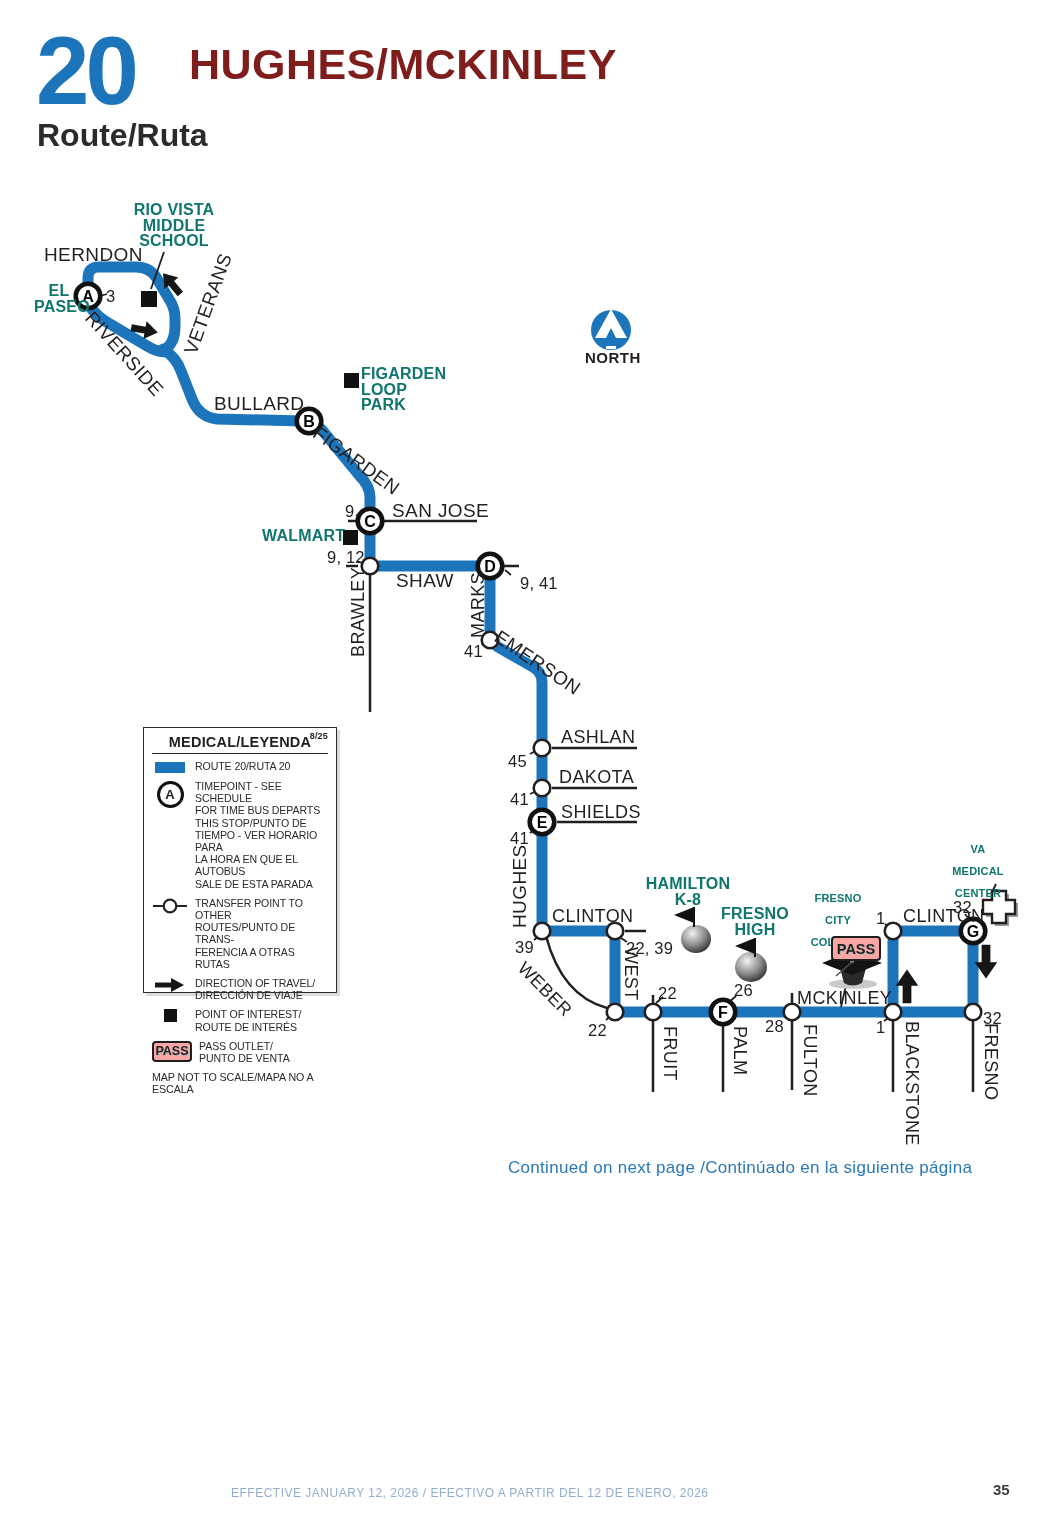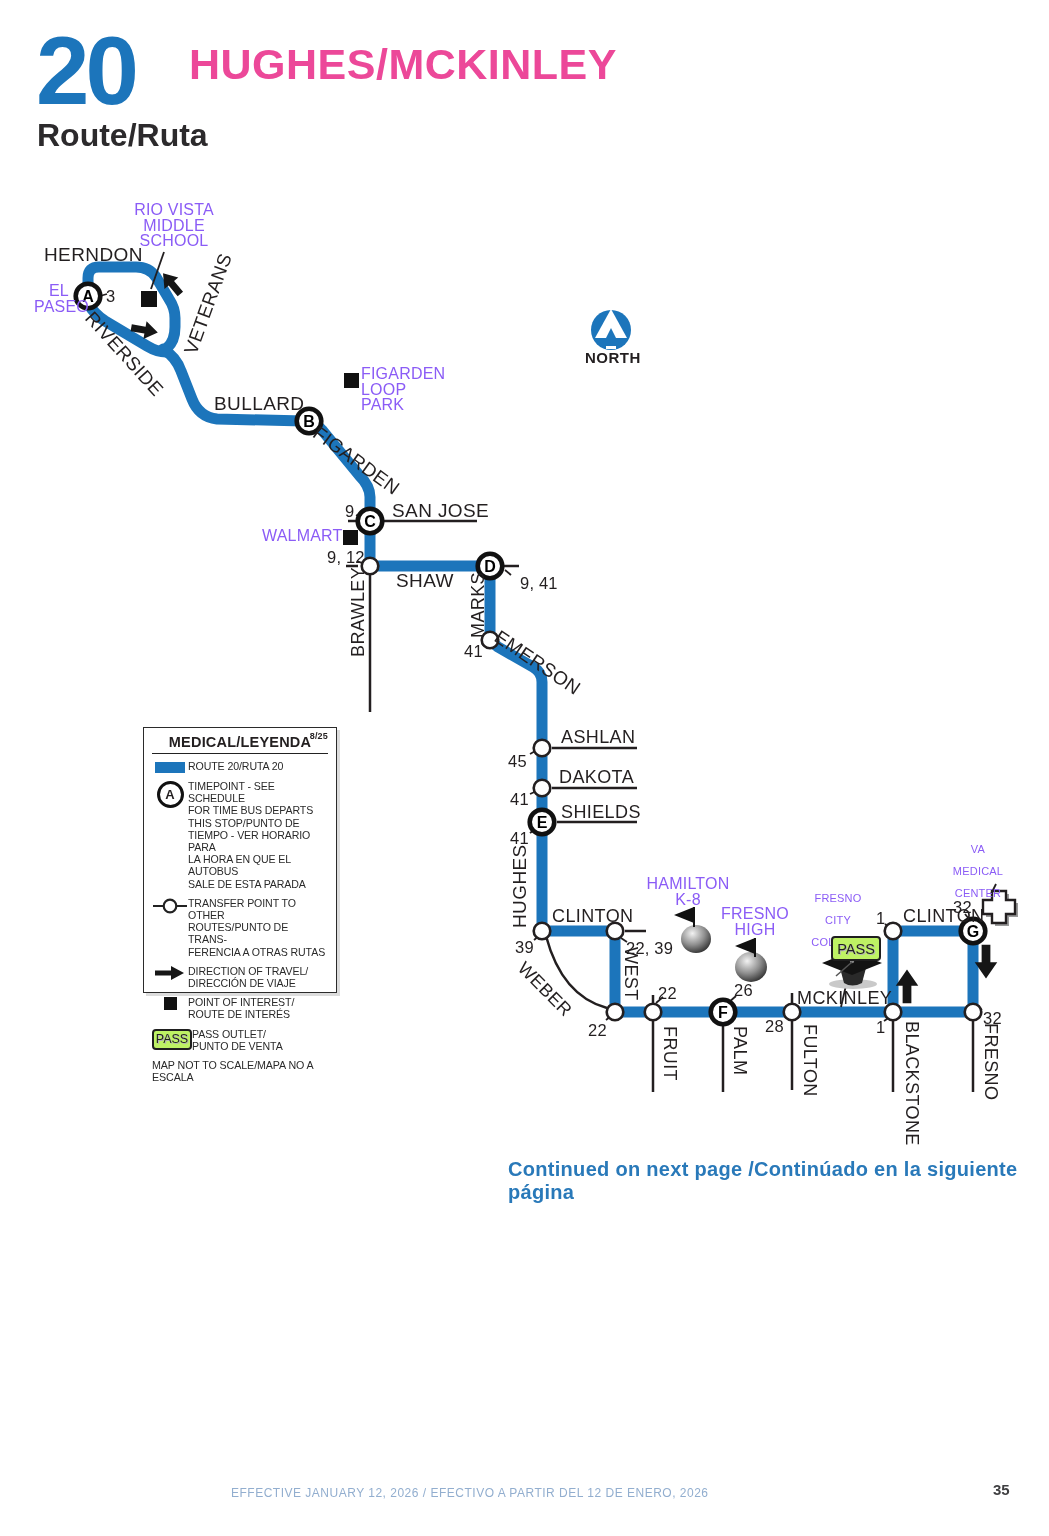--- a/index.html
+++ b/index.html
@@ -3,54 +3,54 @@
 <meta charset="utf-8">
 <style>
   html,body{margin:0;padding:0;background:#fff;}
   .page{position:relative;width:1049px;height:1508px;background:#fff;overflow:hidden;
         font-family:"Liberation Sans",sans-serif;color:#231F20;}
   .abs{position:absolute;}
   .map-svg{position:absolute;left:0;top:0;}
   
   .route-num{font-size:96px;font-weight:800;letter-spacing:-4px;color:#1C75BB;line-height:90px;}
   .route-word{font-size:32px;font-weight:700;color:#2c2a2c;letter-spacing:0;}
-  .page-title{font-size:43px;font-weight:700;color:#ec4899;letter-spacing:0.5px;}
+  .page-title{font-size:43px;font-weight:700;color:#7f1d1d;letter-spacing:0.5px;}
   
   .st{font-size:19px;letter-spacing:.4px;color:#231F20;white-space:pre-line;line-height:20px;}
   .st18{font-size:18px;}
-  .poi{font-weight:400;font-size:16px;line-height:15.5px;letter-spacing:.2px;color:#8b5cf6;white-space:pre-line;}
+  .poi{font-weight:700;font-size:16px;line-height:15.5px;letter-spacing:.2px;color:#0f766e;white-space:pre-line;}
   .poi15{font-size:11px;line-height:22px;}
   .tn{font-size:16.5px;color:#231F20;letter-spacing:.2px;}
   .ctr{text-align:center;}
   .rotm90{transform:rotate(-90deg);transform-origin:0 0;}
   .rot90{transform:rotate(90deg);transform-origin:0 0;}
   .north-lbl{font-size:15px;font-weight:600;letter-spacing:.5px;}
   
-  .pass-badge{display:flex;align-items:center;justify-content:center;background:#bef264;
-      border:2.5px solid #1f1f1f;border-radius:4px;font-weight:400;color:#1f1f1f;
+  .pass-badge{display:flex;align-items:center;justify-content:center;background:#fca5a5;
+      border:2.5px solid #1f1f1f;border-radius:4px;font-weight:700;color:#1f1f1f;
       text-shadow:1px 1px 0 #b5b5b5;}
   .pass-map{width:46px;height:21px;font-size:14.5px;}
   .pass-lg{width:36px;height:17px;font-size:12.5px;border-width:2px;}
   
   .legend{position:absolute;left:143px;top:727px;width:194px;height:266px;background:#fff;
       border:1.5px solid #2b2b2b;box-shadow:3px 3px 0 #dcdcdc;box-sizing:border-box;
       padding:6px 8px 5px 8px;display:flex;flex-direction:column;}
   .lg-head{position:relative;text-align:center;font-weight:700;font-size:14.5px;letter-spacing:.2px;}
   .lg-rev{position:absolute;right:0;top:-3px;font-size:9px;font-weight:700;}
   .lg-rule{border-top:1.6px solid #222;margin:3px 0 6px 0;}
-  .lg-row{display:flex;margin-bottom:7px;}
+  .lg-row{display:flex;gap:7px;margin-bottom:7px;}
   .lg-sym{flex:0 0 36px;display:flex;justify-content:center;align-items:flex-start;padding-top:1px;}
   .lg-txt{font-size:10.6px;line-height:12.2px;letter-spacing:-0.1px;color:#2a2a2a;white-space:pre-line;}
   .lg-tp{width:21px;height:21px;border:3.5px solid #111;border-radius:50%;text-align:center;
       line-height:21px;font-weight:700;font-size:13px;}
   .lg-swatch{width:30px;height:11px;background:#1C75BB;margin-top:1px;}
   .lg-square{width:13px;height:13px;background:#111;}
   .lg-foot{margin-top:auto;font-size:10.7px;letter-spacing:-0.1px;color:#2a2a2a;}
   
-  .continued{font-size:20px;font-weight:700;letter-spacing:.3px;color:#2979B9;}
+  .continued{font-size:17px;font-weight:400;letter-spacing:.3px;color:#2979B9;}
   .effective{font-size:12px;letter-spacing:.5px;color:#92AECF;}
   .pagenum{font-size:15px;font-weight:700;color:#3f3f41;}
 </style>
 </head>
 <body>
 
 <div class="page">
 
   <div class="abs route-num" style="left:36px;top:26px;">20</div>
   <div class="abs route-word" style="left:37px;top:117px;">Route/Ruta</div>

